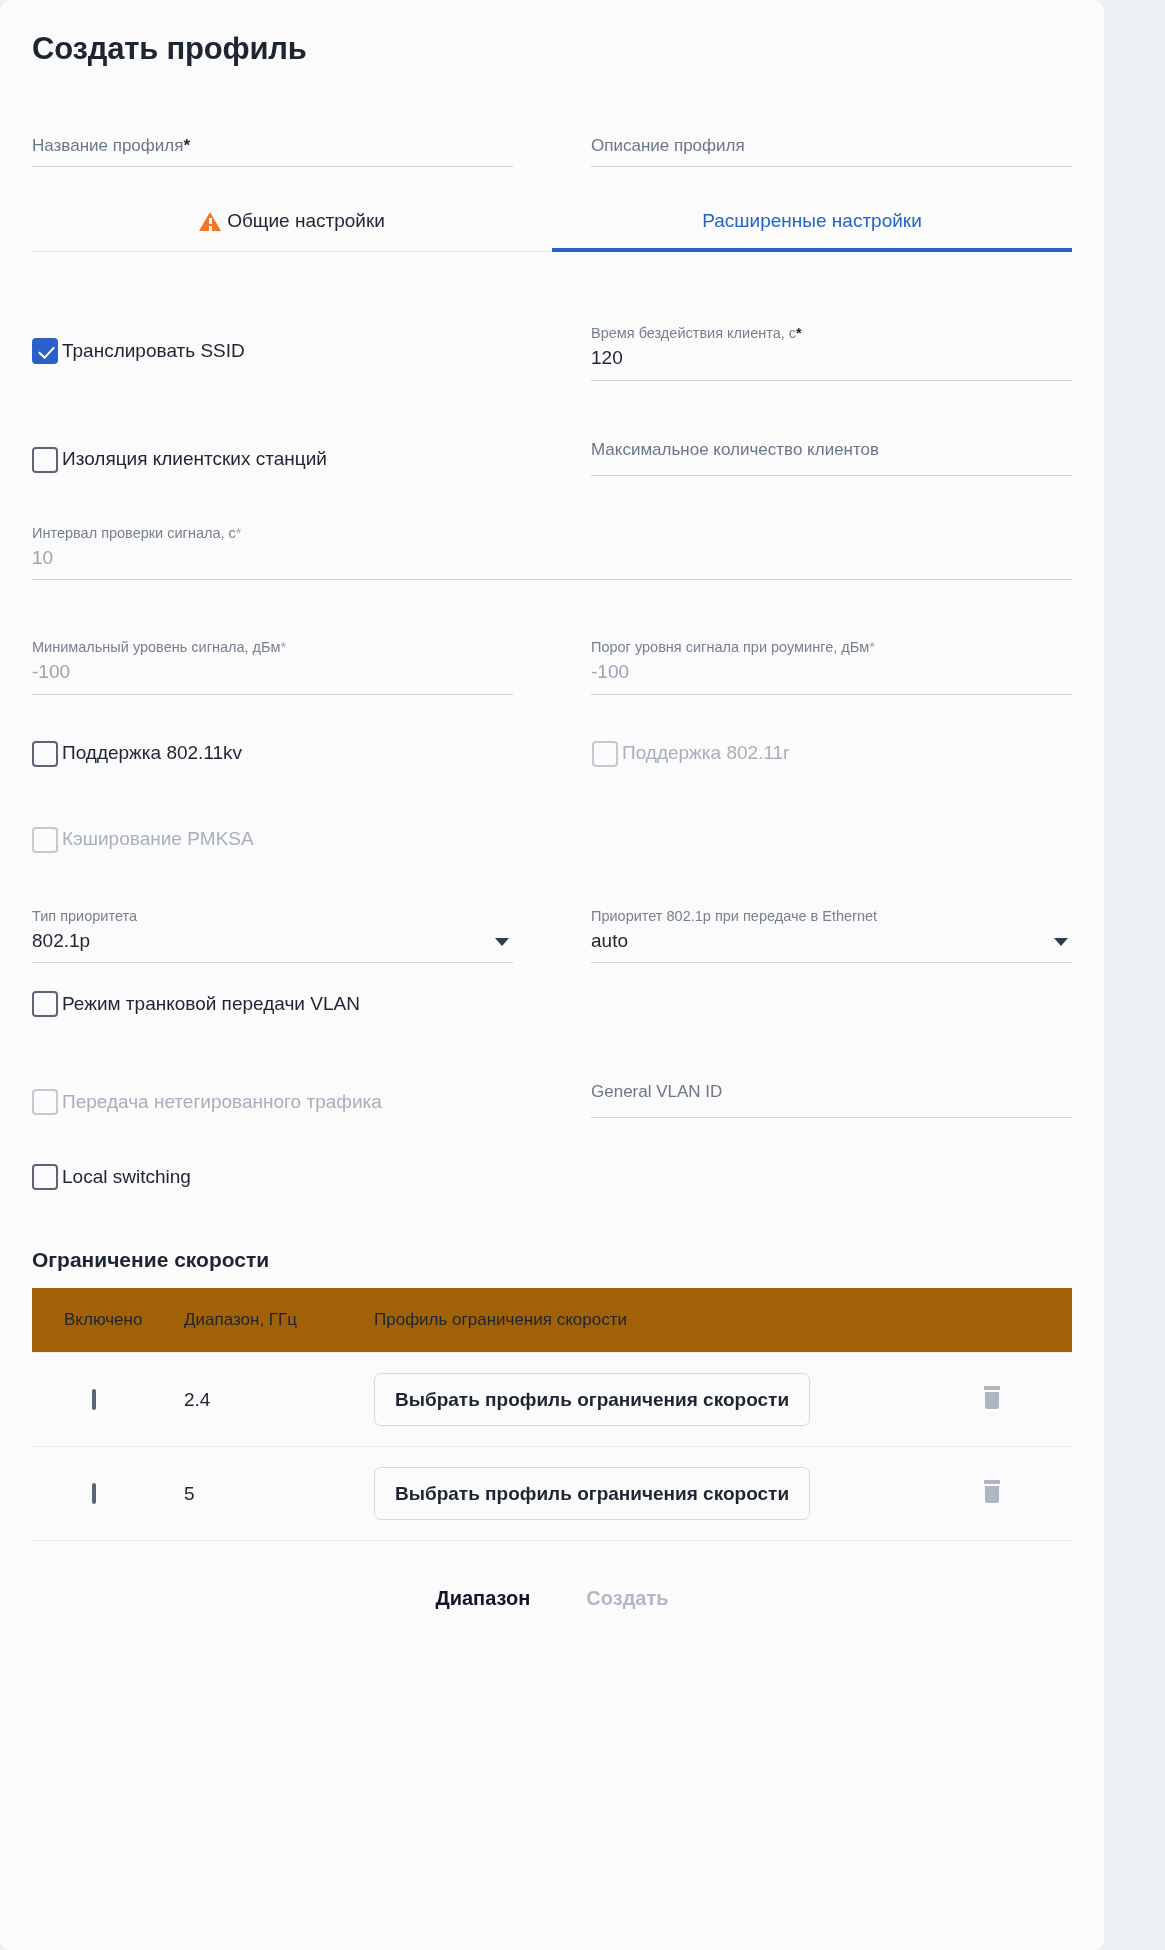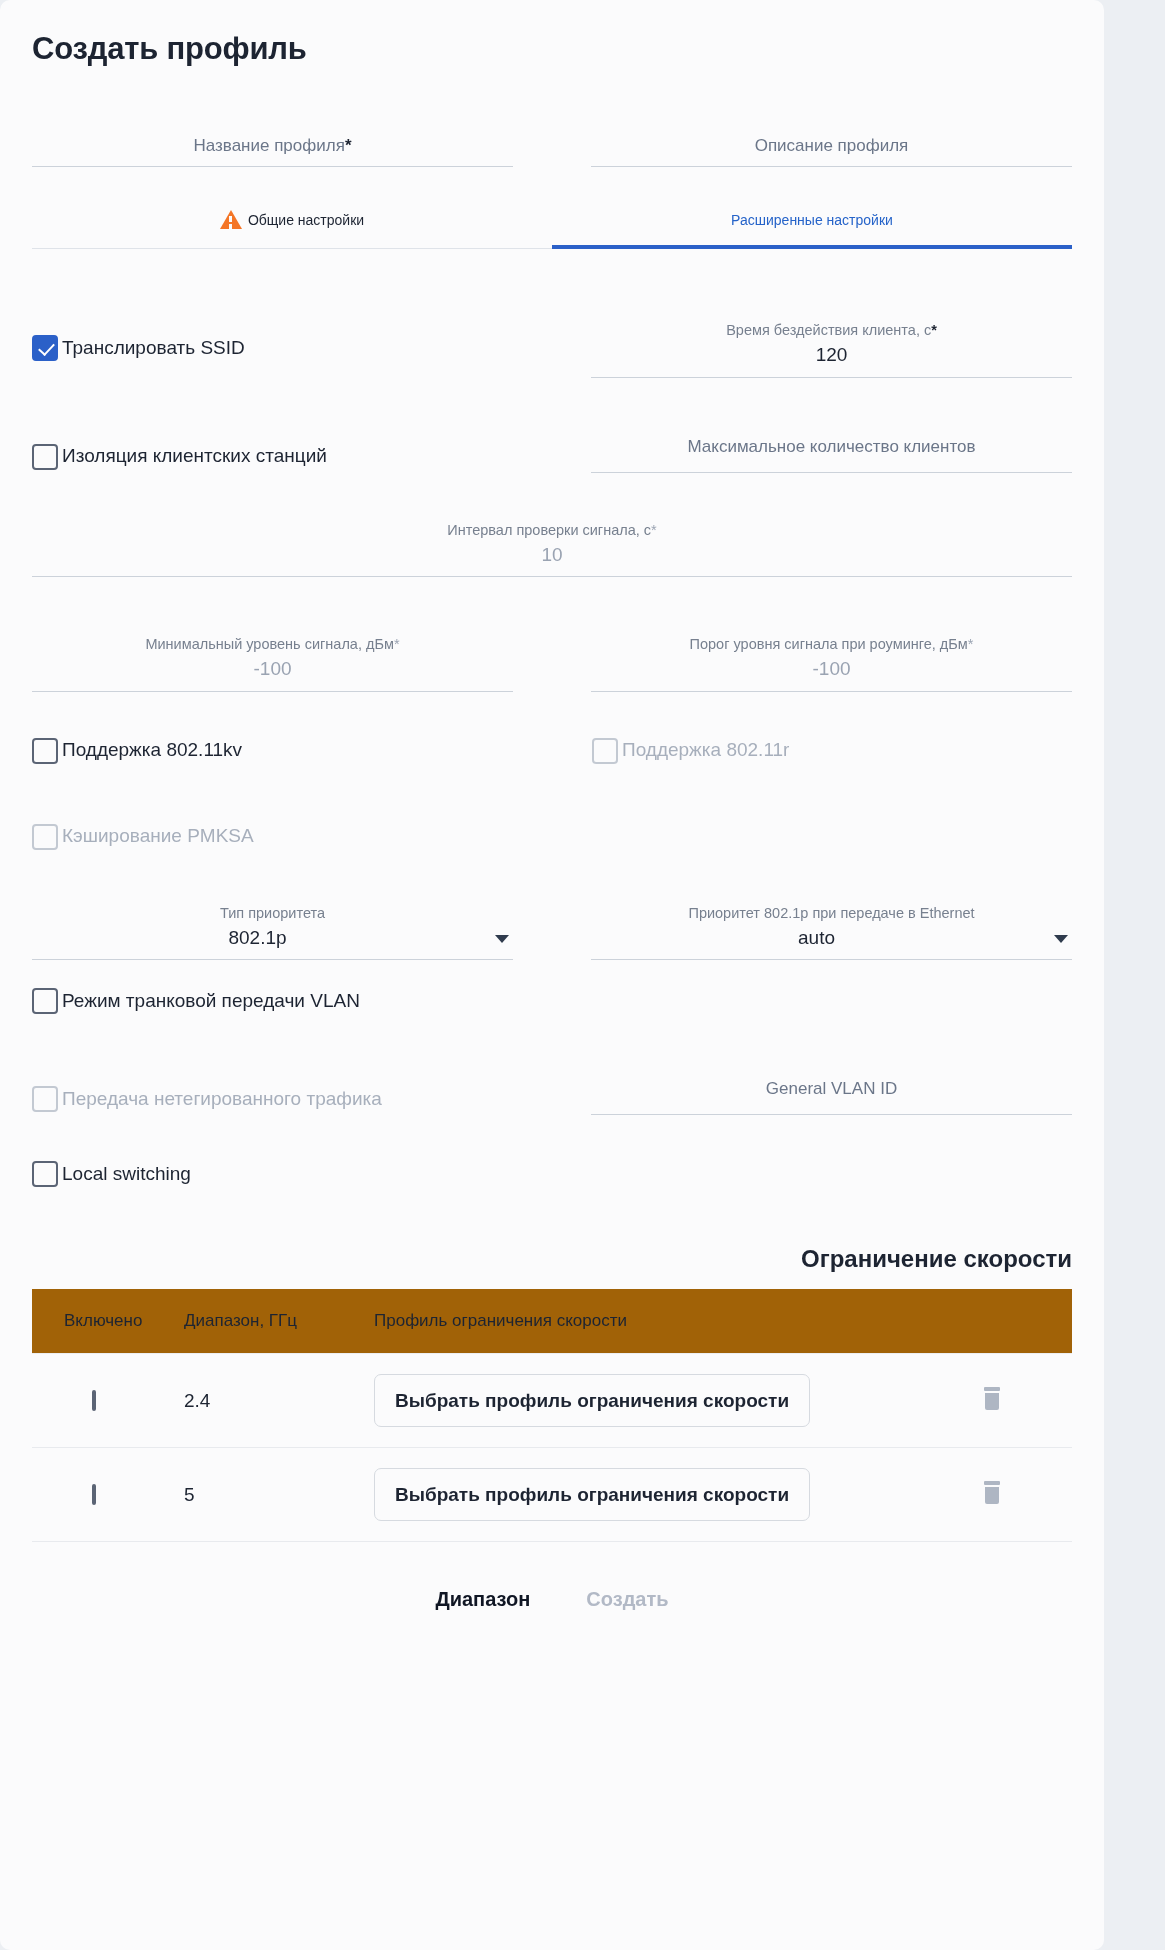--- a/index.html
+++ b/index.html
@@ -30,21 +30,21 @@
     padding-top: 30px;
     padding-bottom: 0;
     line-height: 1.2;
   }
 
   
   .cols {
     display: flex;
     gap: 78px;
   }
-  .col { flex: 1 1 0; min-width: 0; text-align: center; }
+  .col { flex: 1 1 0; min-width: 0; }
 
   
   .field {
     position: relative;
     padding-top: 14px;
   }
   .field-label {
     font-size: 17px;
     color: #6b7689;
     line-height: 1.3;
@@ -80,21 +80,21 @@
     margin-top: 26px;
     border-bottom: 1px solid #dfe3e9;
   }
   .tab {
     flex: 1 1 0;
     display: flex;
     align-items: center;
     justify-content: center;
     gap: 6px;
     padding: 17px 0 19px;
-    font-size: 14px;
+    font-size: 19px;
     color: #1d2432;
     cursor: pointer;
     position: relative;
     user-select: none;
   }
   .tab.active { color: #2563c9; }
   .tab.active::after {
     content: "";
     position: absolute;
     left: 0; right: 0; bottom: -1px;
@@ -170,25 +170,24 @@
     right: 4px;
     bottom: 17px;
     width: 0; height: 0;
     border-left: 7px solid transparent;
     border-right: 7px solid transparent;
     border-top: 8px solid #2f3b4d;
   }
 
   
   .section-title {
-    font-size: 24px;
+    font-size: 21px;
     font-weight: bold;
     color: #1d2432;
     margin-top: 58px;
-    text-align: right;
   }
   .rl-table {
     width: 100%;
     margin-top: 16px;
     border-collapse: collapse;
   }
   .rl-table thead th {
     background: #a16207;
     font-size: 17px;
     font-weight: normal;

